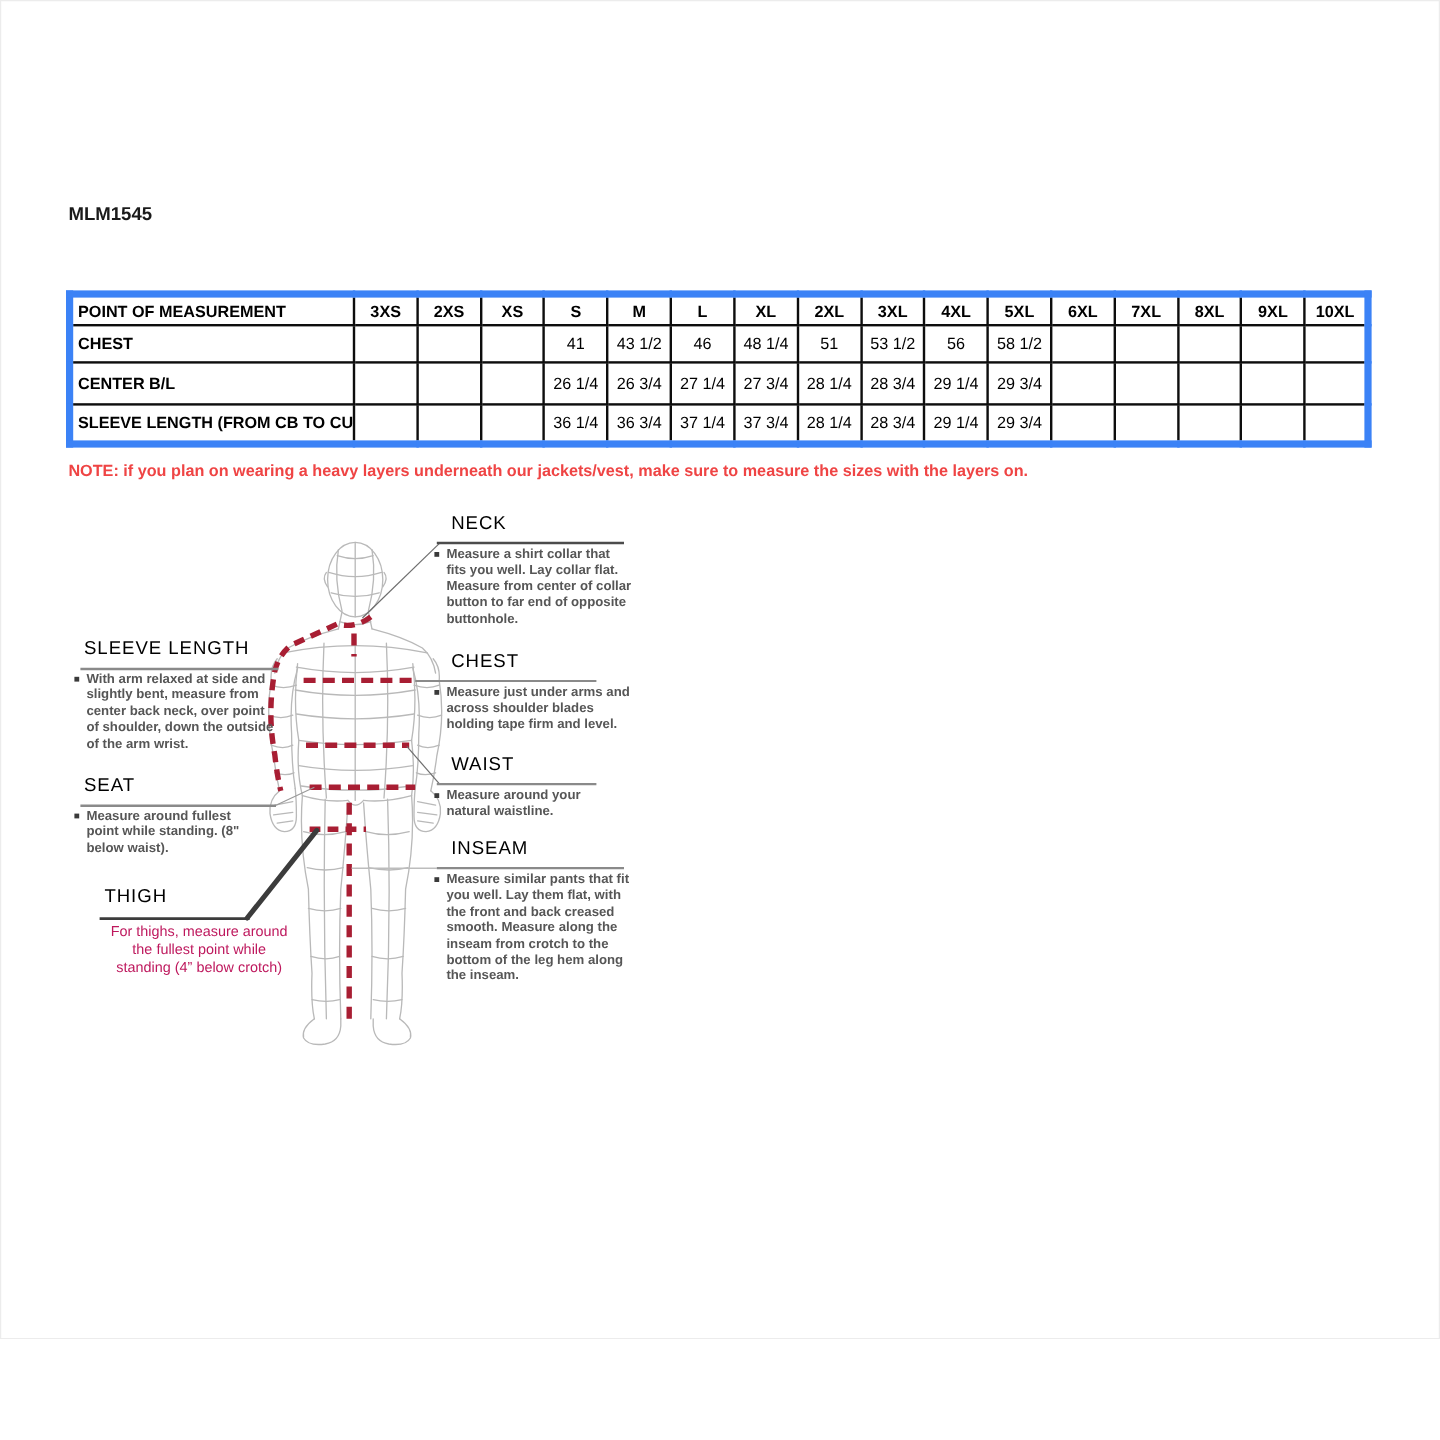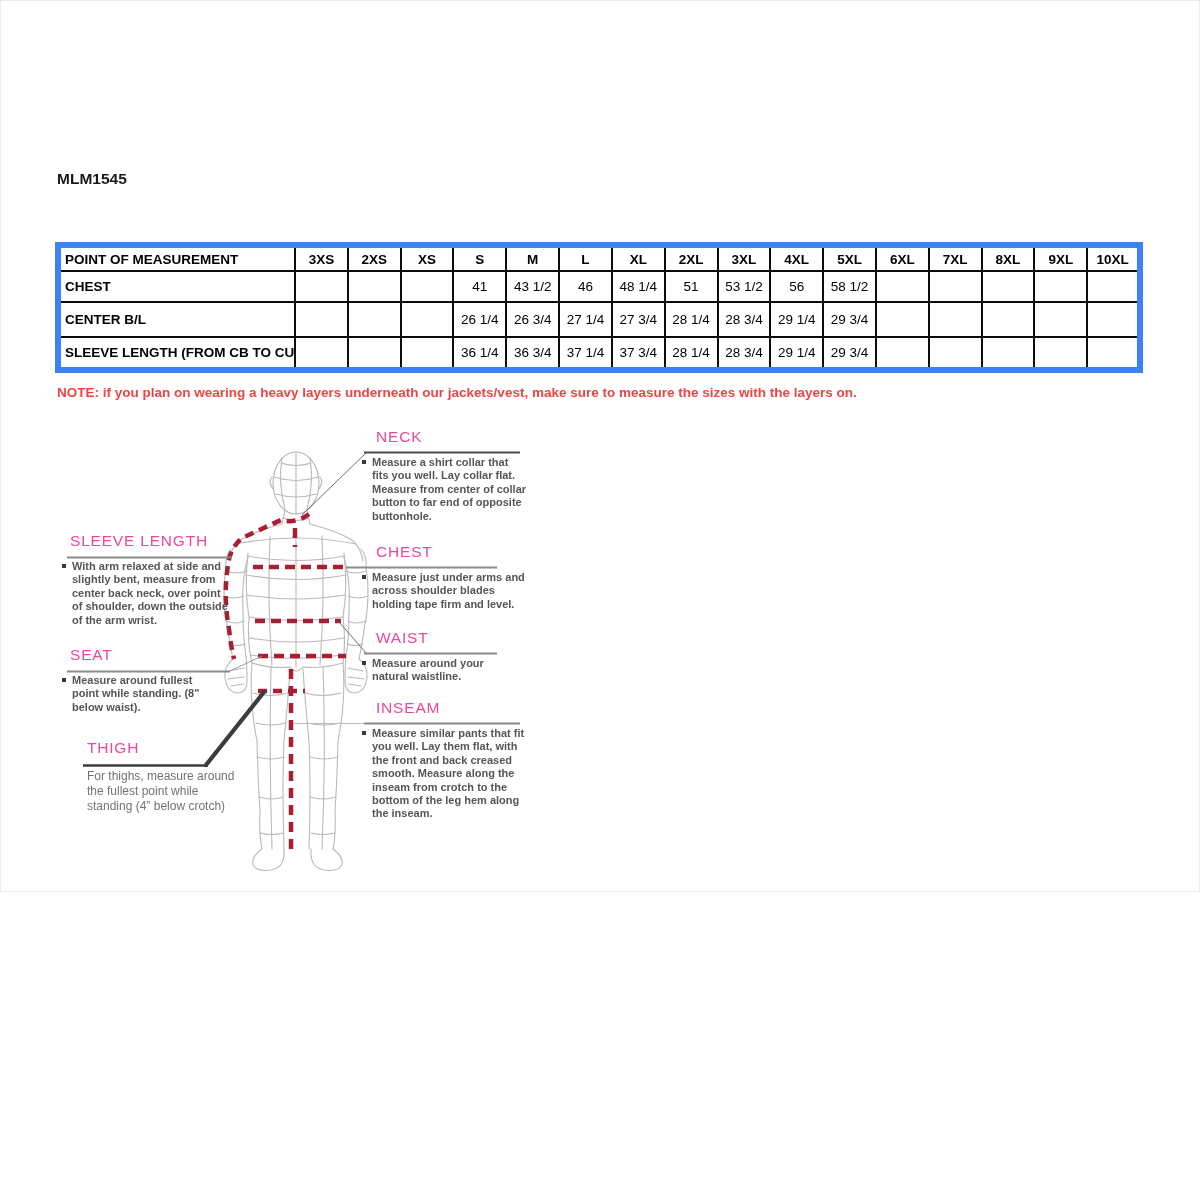--- a/index.html
+++ b/index.html
@@ -1,38 +1,38 @@
 <!DOCTYPE html>
 <html><head>
 <meta charset="utf-8">
 <style>
   html,body{margin:0;padding:0;background:#fff;}
-  #page{position:relative;width:1200px;height:892px;background:#ffffff;
+  #page{position:relative;width:1200px;height:1116px;background:#ffffff;
         font-family:"Liberation Sans",sans-serif;color:#000;overflow:hidden;
         box-shadow:inset 0 0 0 1px #ececec;}
   
   .doc-title{position:absolute;left:57px;top:170px;font-size:15.5px;font-weight:bold;color:#1a1a1a;}
   .note{position:absolute;left:57px;top:385px;font-size:13.5px;font-weight:bold;color:#ef4444;}
   
   table.size-chart{position:absolute;left:55px;top:242px;width:1088px;border-collapse:collapse;
         table-layout:fixed;border:6px solid #3b82f6;}
   table.size-chart th, table.size-chart td{border:2px solid #0d0d0d;font-size:13.5px;
         text-align:center;vertical-align:middle;padding:0;white-space:nowrap;overflow:hidden;}
   table.size-chart th{font-weight:bold;height:22px;text-align:center;}
   table.size-chart td{height:29px;font-weight:normal;}
   table.size-chart .rowlabel{text-align:left;font-weight:bold;padding-left:4px;}
   table.size-chart tr.r2 td{height:33px;}
   
   #diagram{position:absolute;left:50px;top:425px;width:560px;height:470px;}
   #diagram svg{position:absolute;left:0;top:0;}
-  .sec-title{position:absolute;font-size:15.5px;letter-spacing:.8px;color:#ec4899;white-space:nowrap;}
+  .sec-title{position:absolute;font-size:15.5px;letter-spacing:.8px;color:#000000;white-space:nowrap;}
   .sec-desc{position:absolute;display:flex;align-items:flex-start;font-size:11px;line-height:13.4px;color:#565656;font-weight:bold;}
   .sec-desc .bullet{width:4px;height:4px;background:#3a3a3a;margin:4px 6px 0 0;flex:0 0 auto;}
   .sec-desc .txt{display:block;}
-  .thigh-desc{position:absolute;font-size:12px;line-height:15px;color:#737373;}
+  .thigh-desc{position:absolute;font-size:12px;line-height:15px;color:#be185d;text-align:center;}
 </style>
 </head>
 <body>
 
 <div id="page">
 
   <div class="doc-title">MLM1545</div>
 
   <table class="size-chart">
     <colgroup>

